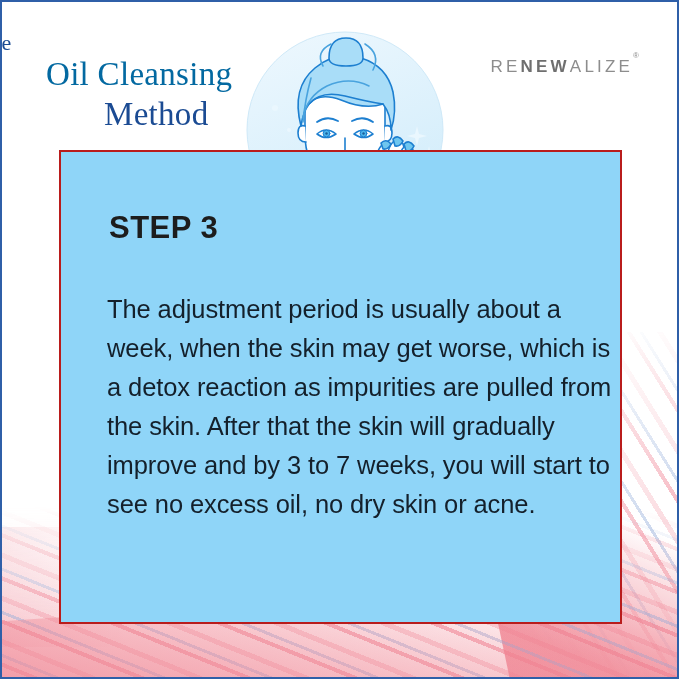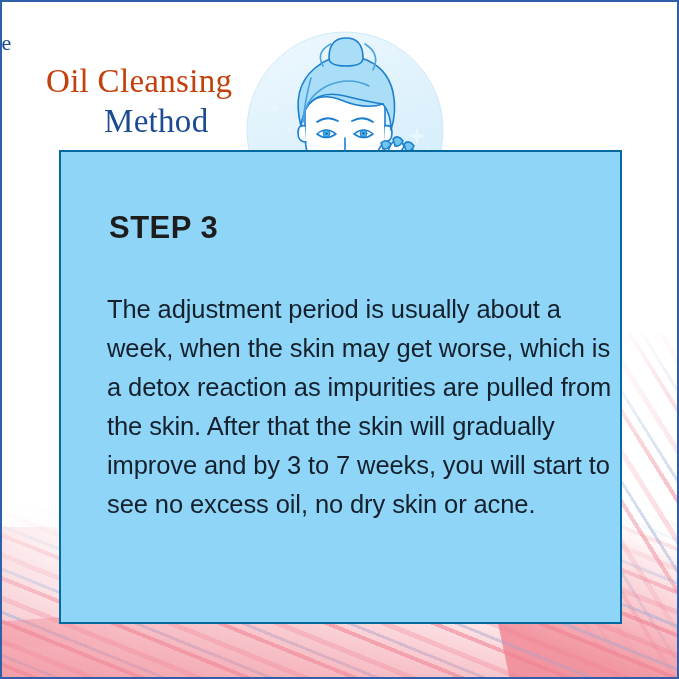--- a/index.html
+++ b/index.html
@@ -93,23 +93,23 @@
     line-height: 1;
   }
   .logo-the {
     font-size: 22px;
     letter-spacing: 0.5px;
     margin-left: -70px;
     color: #1b4b93;
   }
   .logo-main {
     font-size: 33px;
-    margin-top: 11px;
+    margin-top: 4px;
     letter-spacing: 0.3px;
-    color: #c2410c;
+    color: #0369a1;
     white-space: nowrap;
   }
   .logo-sub {
     font-size: 33px;
     margin-top: 7px;
     margin-left: 58px;
     letter-spacing: 0.3px;
     color: #1b4b93;
   }
 
@@ -136,21 +136,21 @@
   }
 
   
   .card {
     position: absolute;
     left: 57px;
     top: 148px;
     width: 563px;
     height: 474px;
     background: #8fd5f8;
-    border: 2px solid #0369a1;
+    border: 2px solid #b91c1c;
     box-sizing: border-box;
   }
   .step-title {
     position: absolute;
     left: 48px;
     top: 58px;
     font-size: 31px;
     font-weight: bold;
     color: #1d1d1d;
     letter-spacing: 0.5px;
@@ -176,20 +176,21 @@
   <div class="watercolor wc-right-pink"></div>
   <div class="watercolor wc-bottom"></div>
   <div class="watercolor wc-bottom-solid"></div>
 
   <div class="logo-block">
     <div class="logo-the">The</div>
     <div class="logo-main">Oil Cleansing</div>
     <div class="logo-sub">Method</div>
   </div>
 
+  <div class="brand"><span>RE</span><b>NEW</b><span>ALIZE</span><sup>®</sup></div>
 
   <div class="illus">
     <svg viewBox="0 0 200 200" width="200" height="200" aria-hidden="true">
       <defs>
         <clipPath id="circleClip">
             <circle cx="100" cy="100" r="98"></circle>
           </clipPath>
         <linearGradient id="bgGrad" x1="0" y1="0" x2="0.4" y2="1">
           <stop offset="0%" stop-color="#eef8fe"></stop>
           <stop offset="100%" stop-color="#d3edfb"></stop>

